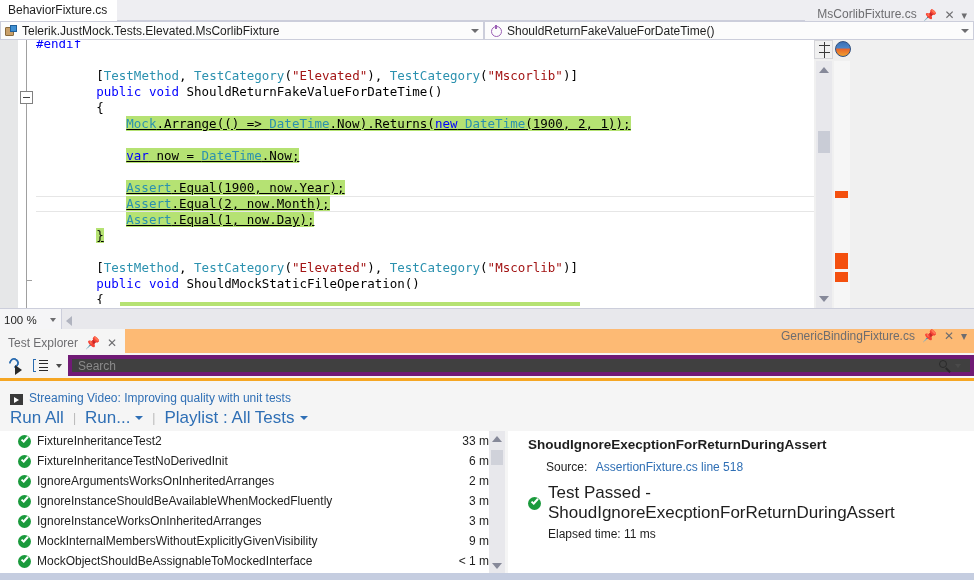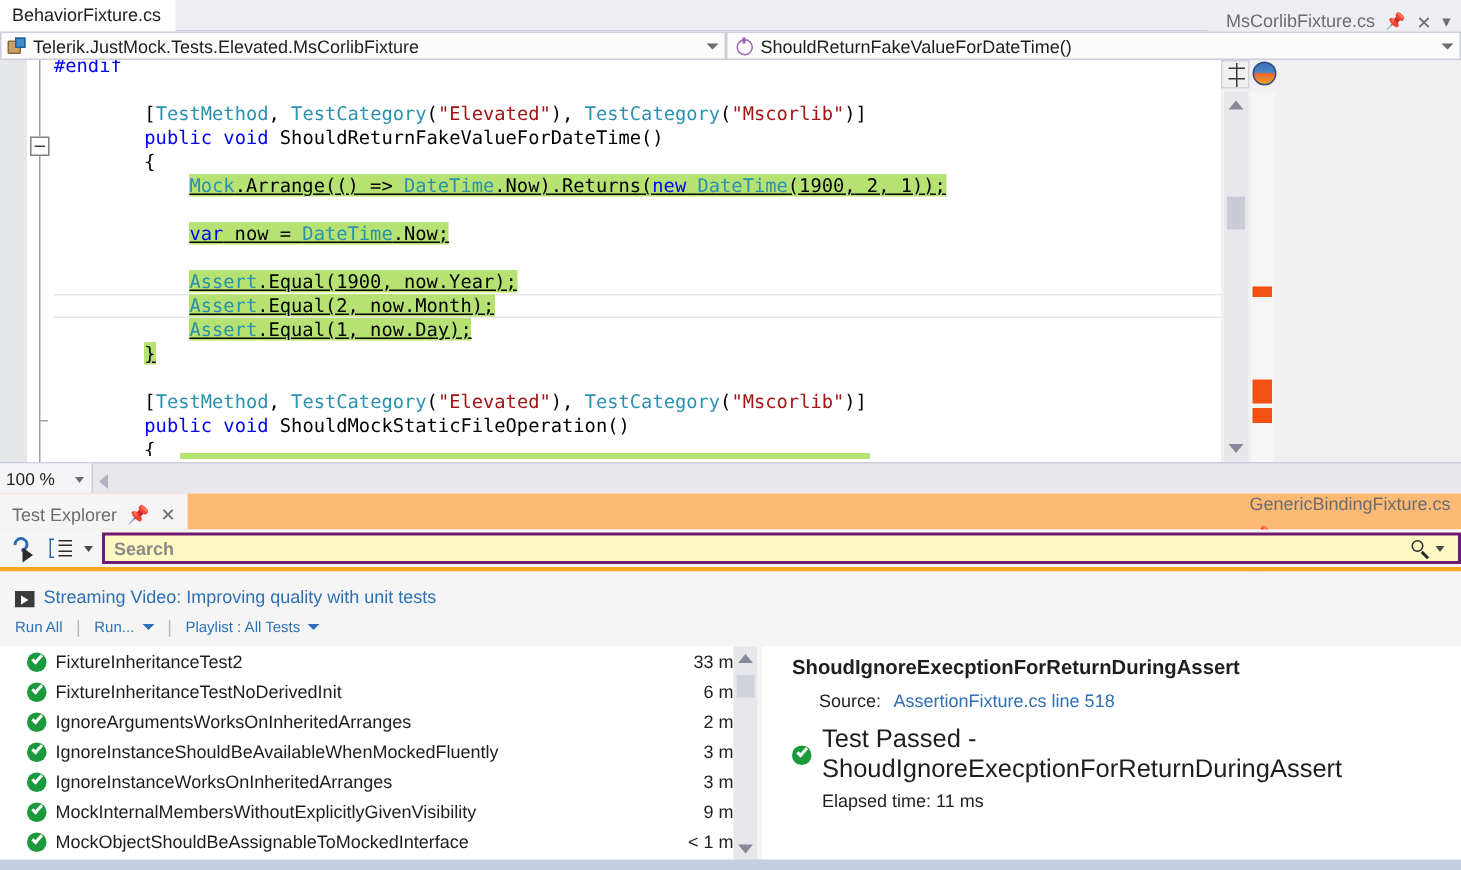--- a/index.html
+++ b/index.html
@@ -174,21 +174,21 @@
     position: absolute; left: 0; top: 0; height: 24px; padding: 4px 8px 0 8px;
     background: #f5f5f5; display: flex; align-items: center; gap: 7px;
     font-size: 12px; color: #6d6d70; white-space: nowrap;
   }
   .panel-tab-active .plabel { color: #6d6d70; }
   .pin-ico { font-size: 12px; color: #6d6d70; cursor: pointer; }
   .close-ico { font-size: 12px; color: #6d6d70; cursor: pointer; }
   .panel-tab-right {
     position: absolute; right: 0; top: 0; height: 24px;
     display: flex; align-items: flex-start; gap: 7px; padding: 0 7px;
-    font-size: 12px; color: #6d6d70; white-space: nowrap; flex-direction: column;
+    font-size: 12px; color: #6d6d70; white-space: nowrap;
   }
 
   .search-row {
     position: absolute; left: 0; top: 24px; width: 974px; height: 25px;
     background: #f5f5f5; display: flex; align-items: center;
   }
   .te-run-ico { position: relative; width: 22px; height: 18px; margin-left: 6px; cursor: pointer; }
   .te-run-ico .arc {
     position: absolute; left: 3px; top: 1px; width: 10px; height: 10px;
     border: 2px solid #2b6cb0; border-radius: 50%; border-bottom-color: transparent;
@@ -204,23 +204,23 @@
   .te-group-ico .r1 { position: absolute; left: 7px; top: 2px; width: 9px; height: 1.5px; background: #2a2a2a; }
   .te-group-ico .r2 { position: absolute; left: 7px; top: 5px; width: 9px; height: 1.5px; background: #2a2a2a; }
   .te-group-ico .r3 { position: absolute; left: 7px; top: 9px; width: 9px; height: 1.5px; background: #2a2a2a; }
   .te-group-ico .r4 { position: absolute; left: 7px; top: 12px; width: 9px; height: 1.5px; background: #2a2a2a; }
   .mini-caret {
     width: 0; height: 0; margin-left: 4px; margin-right: 6px;
     border-left: 3.5px solid transparent; border-right: 3.5px solid transparent;
     border-top: 4px solid #4a4a4a; cursor: pointer;
   }
   .search-box {
-    flex: 1; height: 21px; background: #fef9c3; border: 2px solid #701a75;
+    flex: 1; height: 21px; background: #404040; border: 4px solid #701a75;
     display: flex; align-items: center; padding: 0 4px 0 6px;
-    font-size: 12px; color: #8a8a8a; margin-right: 0; font-weight: bold;
+    font-size: 12px; color: #8a8a8a; margin-right: 0;
   }
   .search-box .sb-input { flex: 1; color: #8a8a8a; }
   .srch-ico {
     position: relative; width: 14px; height: 14px; margin-right: 3px; cursor: pointer;
   }
   .srch-ico .circ {
     position: absolute; left: 1px; top: 1px; width: 8px; height: 8px;
     border: 1.5px solid #2a2a2a; border-radius: 50%;
   }
   .srch-ico .hdl {
@@ -246,21 +246,21 @@
     content: ""; position: absolute; left: 4px; top: 2.5px; width: 0; height: 0;
     border-top: 3px solid transparent; border-bottom: 3px solid transparent;
     border-left: 5px solid #ffffff;
   }
   .promo-link { color: #2f6fb5; font-size: 12px; cursor: pointer; }
 
   .cmd-row {
     position: absolute; left: 0; top: 76px; width: 974px; height: 26px;
     display: flex; align-items: center; padding-left: 10px; gap: 0px; background: #f5f5f5;
   }
-  .cmd-link { color: #2f6fb5; font-size: 10px; cursor: pointer; }
+  .cmd-link { color: #2f6fb5; font-size: 17px; cursor: pointer; }
   .cmd-sep { color: #b8b8b8; margin: 0 9px; }
   .cmd-caret {
     width: 0; height: 0; margin-left: 5px;
     border-left: 4px solid transparent; border-right: 4px solid transparent;
     border-top: 4.5px solid #2f6fb5; cursor: pointer;
   }
 
   
   .test-list {
     position: absolute; left: 0; top: 102px; width: 505px; height: 143px;

